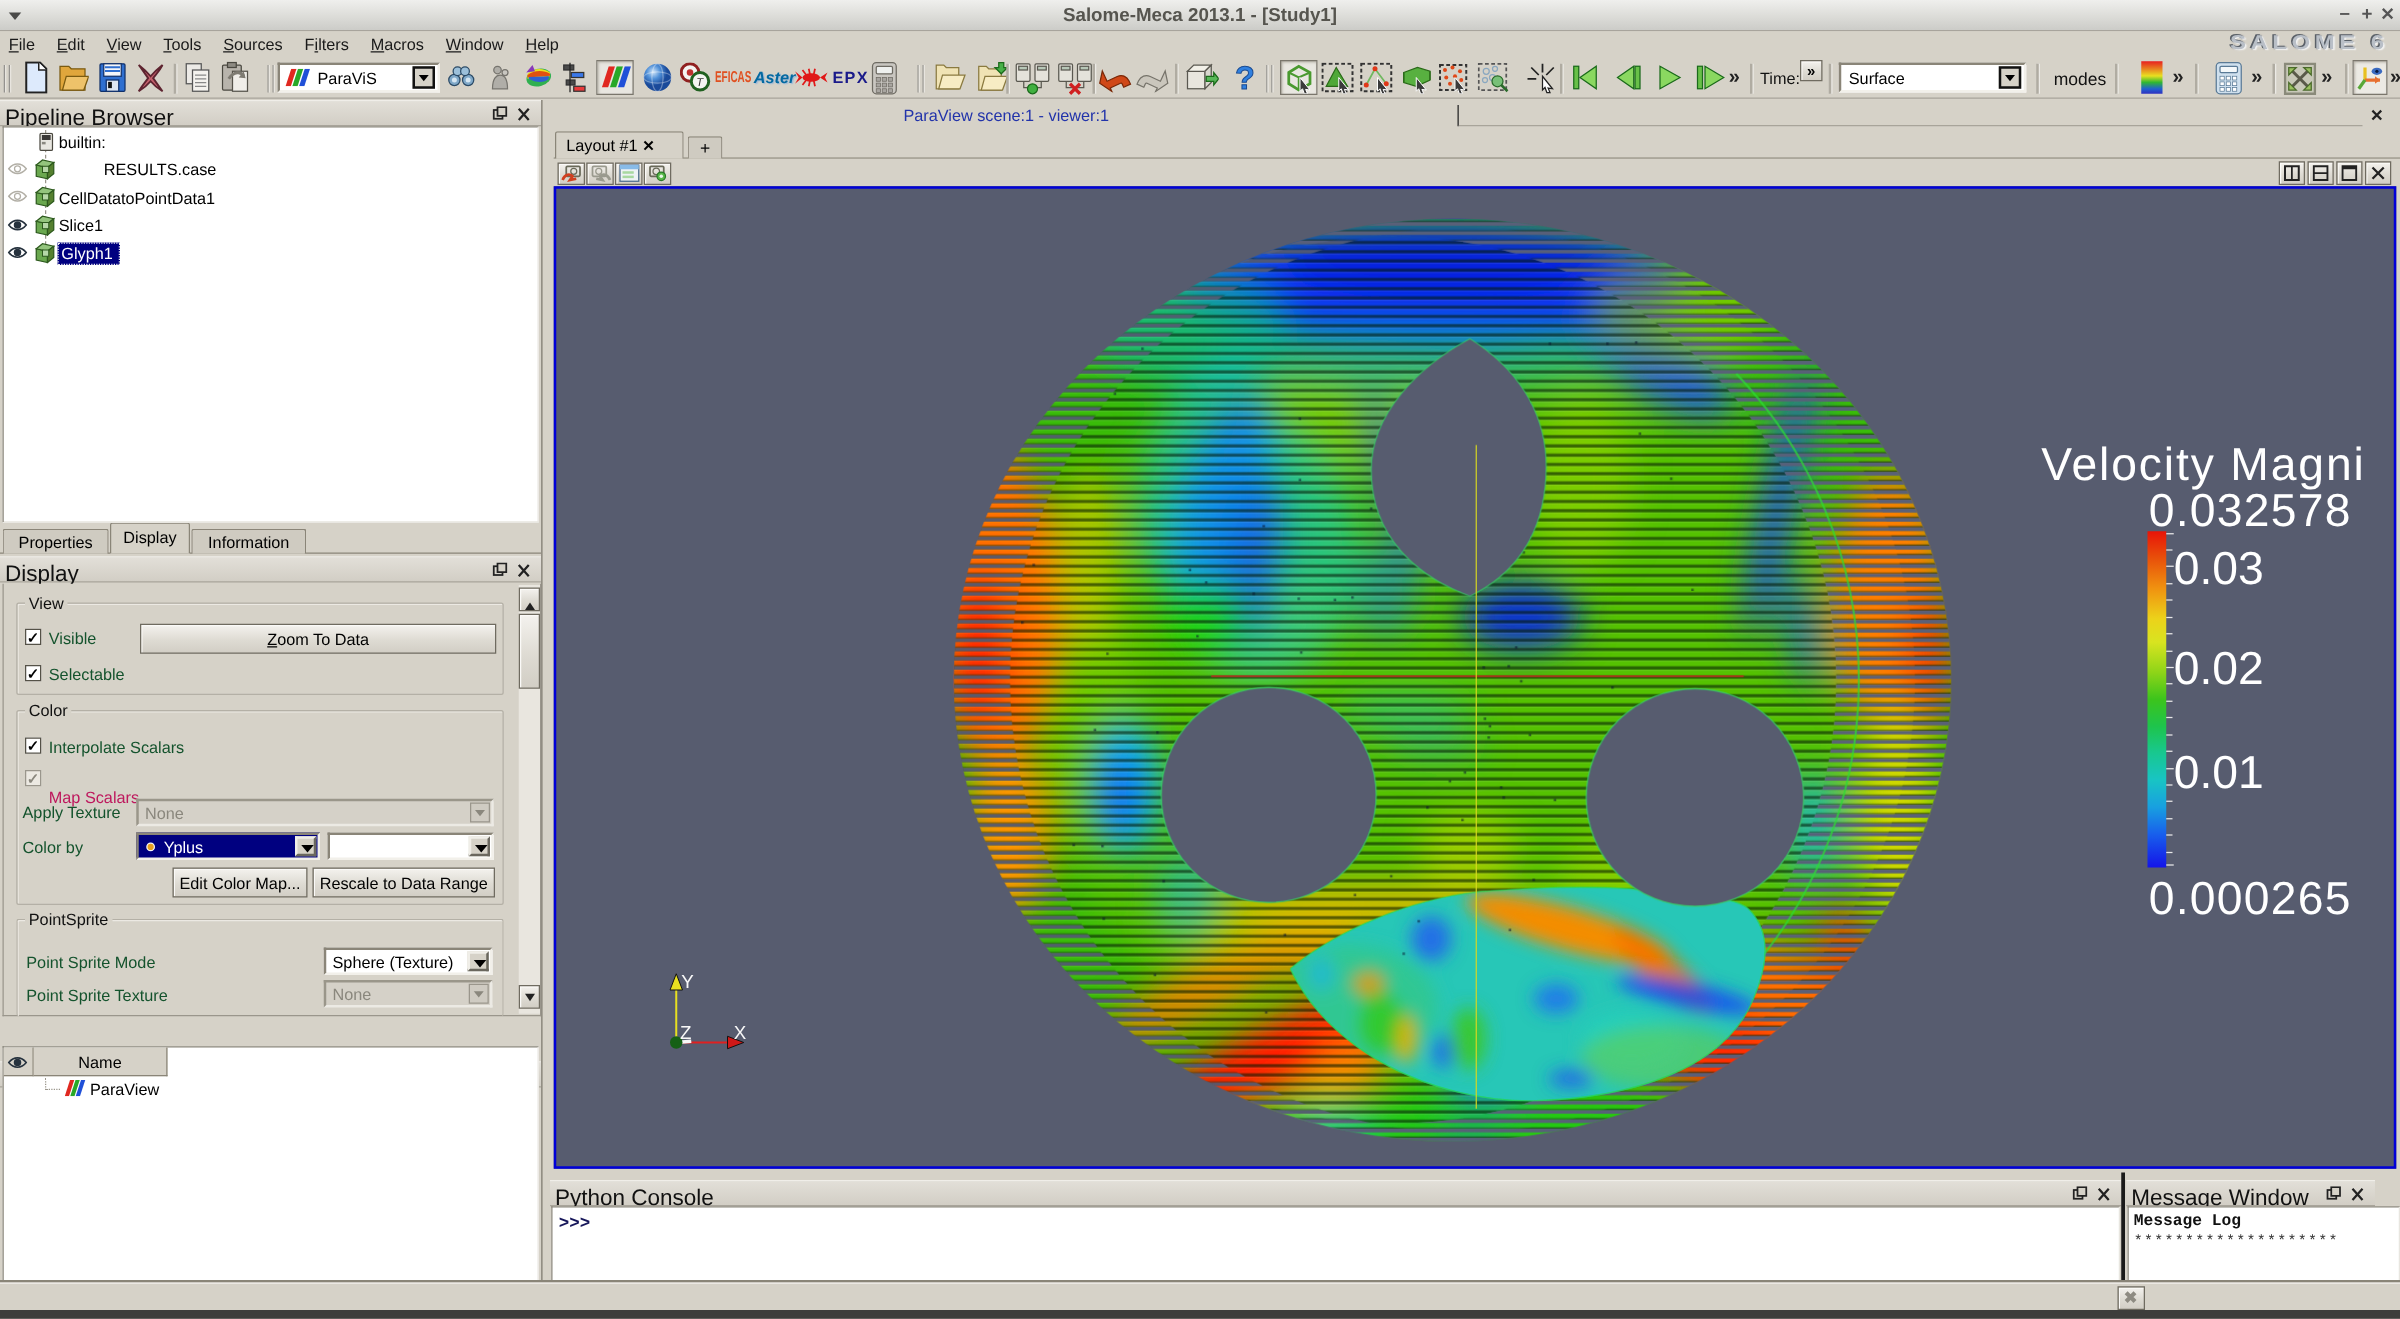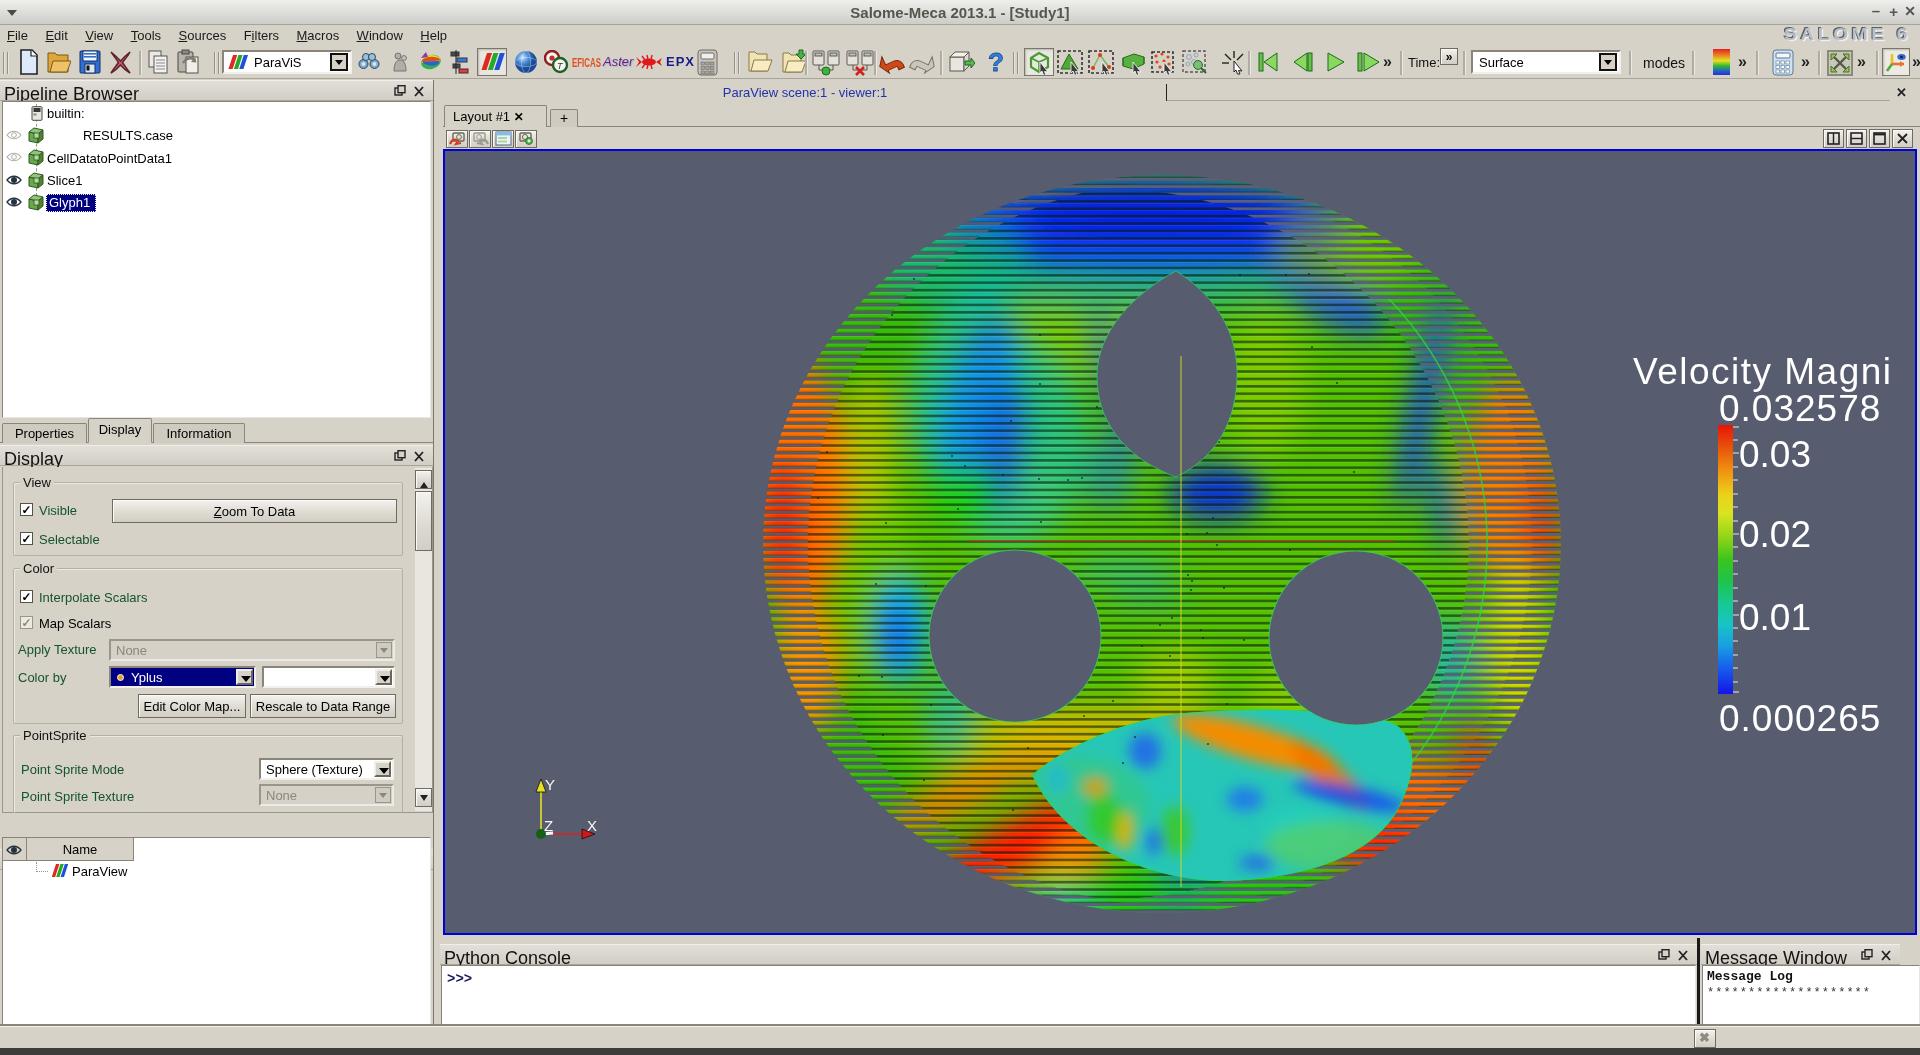--- a/index.html
+++ b/index.html
@@ -17,21 +17,21 @@
 .combo .arrowbtn{position:absolute;right:1px;top:1px;bottom:1px;width:17px;background:#d6d2c8;border:2px solid;border-color:#f0eee8 #6a675e #6a675e #f0eee8;}
 .combo .arrowbtn:after{content:"";position:absolute;left:3px;top:5px;border:5px solid transparent;border-top:6px solid #000;}
 .panel-title{background:linear-gradient(#e2dfd8,#d2cec5);border-bottom:1px solid #a8a49a;border-top:1px solid #f0eee9;font-size:18px;color:#111;}
 .pt-icons{position:absolute;right:4px;top:4px;width:42px;height:13px;}
 .white-area{background:#fff;border:1px solid;border-color:#888478 #e8e6e0 #e8e6e0 #888478;}
 .btn{background:linear-gradient(#f4f2ee,#dedbd3 55%,#d2cec5);border:1px solid #6f6b60;box-shadow:inset 1px 1px 0 #fbfaf8;font-size:13px;color:#000;text-align:center;}
 .gbox{border:1px solid #b4b0a6;border-radius:2px;box-shadow:inset 1px 1px 0 #ece9e3;}
 .gbox-label{position:absolute;background:#d6d2c8;padding:0 3px;font-size:13px;color:#111;}
 .cb{position:absolute;width:13px;height:13px;background:#fff;border:1px solid #555248;font-size:12px;line-height:12px;text-align:center;color:#000;font-weight:bold;}
 .lbl{position:absolute;font-size:13px;color:#14532d;}
-.dis{color:#000000;}
+.dis{color:#be185d;margin-top:14px;}
 .combodis{position:absolute;background:#d5d1c8;border:2px solid;border-color:#9a968a #eceae4 #eceae4 #9a968a;font-size:13px;color:#8a877d;}
 #statusbar{left:0;top:1026px;width:1920px;height:22px;background:#d6d2c8;border-top:1px solid #f2f0eb;box-shadow:0 -2px 0 #8a8578;}
 #bottomstrip{left:0;top:1048px;width:1920px;height:7px;background:#3d3d3b;}
 .mono{font-family:"Liberation Mono",monospace;}
 </style></head>
 <body>
 
 <div class="abs" id="titlebar"></div>
 <div class="abs" id="titletext">Salome-Meca 2013.1 - [Study1]</div>
 <div class="abs" style="left:7px;top:10px;width:0;height:0;border:5px solid transparent;border-top:6px solid #4a4a48;"></div>
@@ -173,21 +173,21 @@
 
 <svg class="ticon" style="left:544px;top:50px;" width="25" height="24" viewBox="0 0 25 24">
       <circle cx="8" cy="8" r="7" fill="#f4f4f2" stroke="#902020" stroke-width="2.4"></circle>
       <circle cx="16" cy="15" r="7" fill="#f4f4f2" stroke="#206020" stroke-width="2.4"></circle>
       <text x="13" y="19" font-size="9" font-style="italic" fill="#333">T</text>
       <circle cx="8" cy="8" r="2.6" fill="#c03030"></circle>
     </svg>
 
 <div class="abs" style="left:572px;top:55px;font-size:11px;font-weight:bold;color:#e05020;transform:scale(0.72,1.15);transform-origin:left top;letter-spacing:0;">EFICAS</div>
 
-<div class="abs" style="left:603px;top:54px;font-size:13px;font-weight:normal;font-style:italic;color:#701a75;text-shadow:1px 1px 1px #9ab8d8;">Aster</div>
+<div class="abs" style="left:603px;top:54px;font-size:13px;font-weight:bold;font-style:italic;color:#0369a1;text-shadow:1px 1px 1px #9ab8d8;">Aster</div>
 
 <svg class="ticon" style="left:635px;top:53px;" width="28" height="18" viewBox="0 0 28 18">
       <ellipse cx="14" cy="9" rx="7" ry="3.4" fill="#e01818"></ellipse>
       <path d="M7 9 L1 4 L4 9 L1 14 Z" fill="#e01818"></path>
       <path d="M21 9 L27 5 L25 9 L27 13 Z" fill="#e01818"></path>
       <g stroke="#e01818" stroke-width="1.4" fill="none">
         <path d="M10 7 L7 3"></path>
         <path d="M13 6.5 L12 2"></path>
         <path d="M16 6.5 L17 2"></path>
         <path d="M10 11 L7 15"></path>

